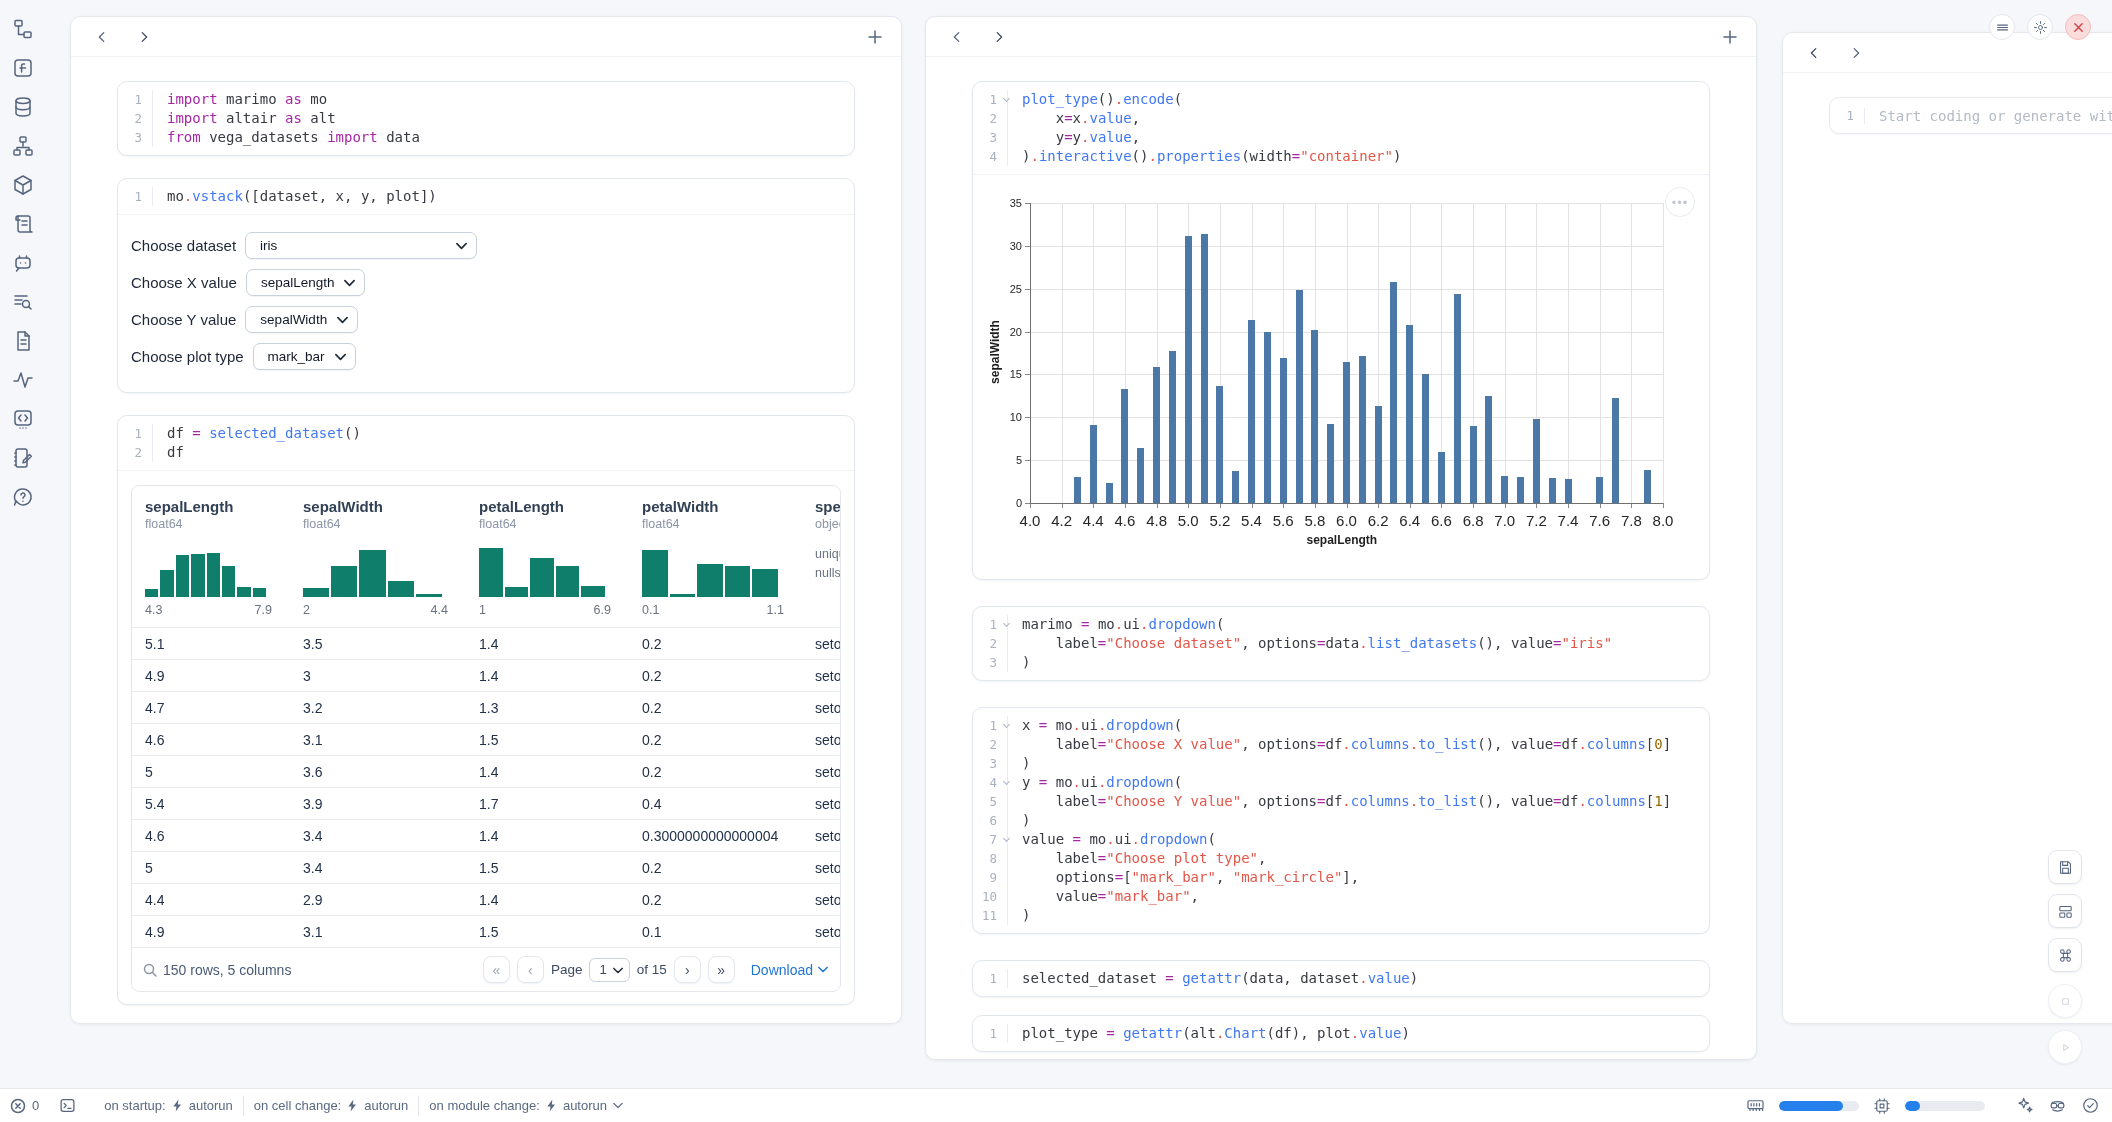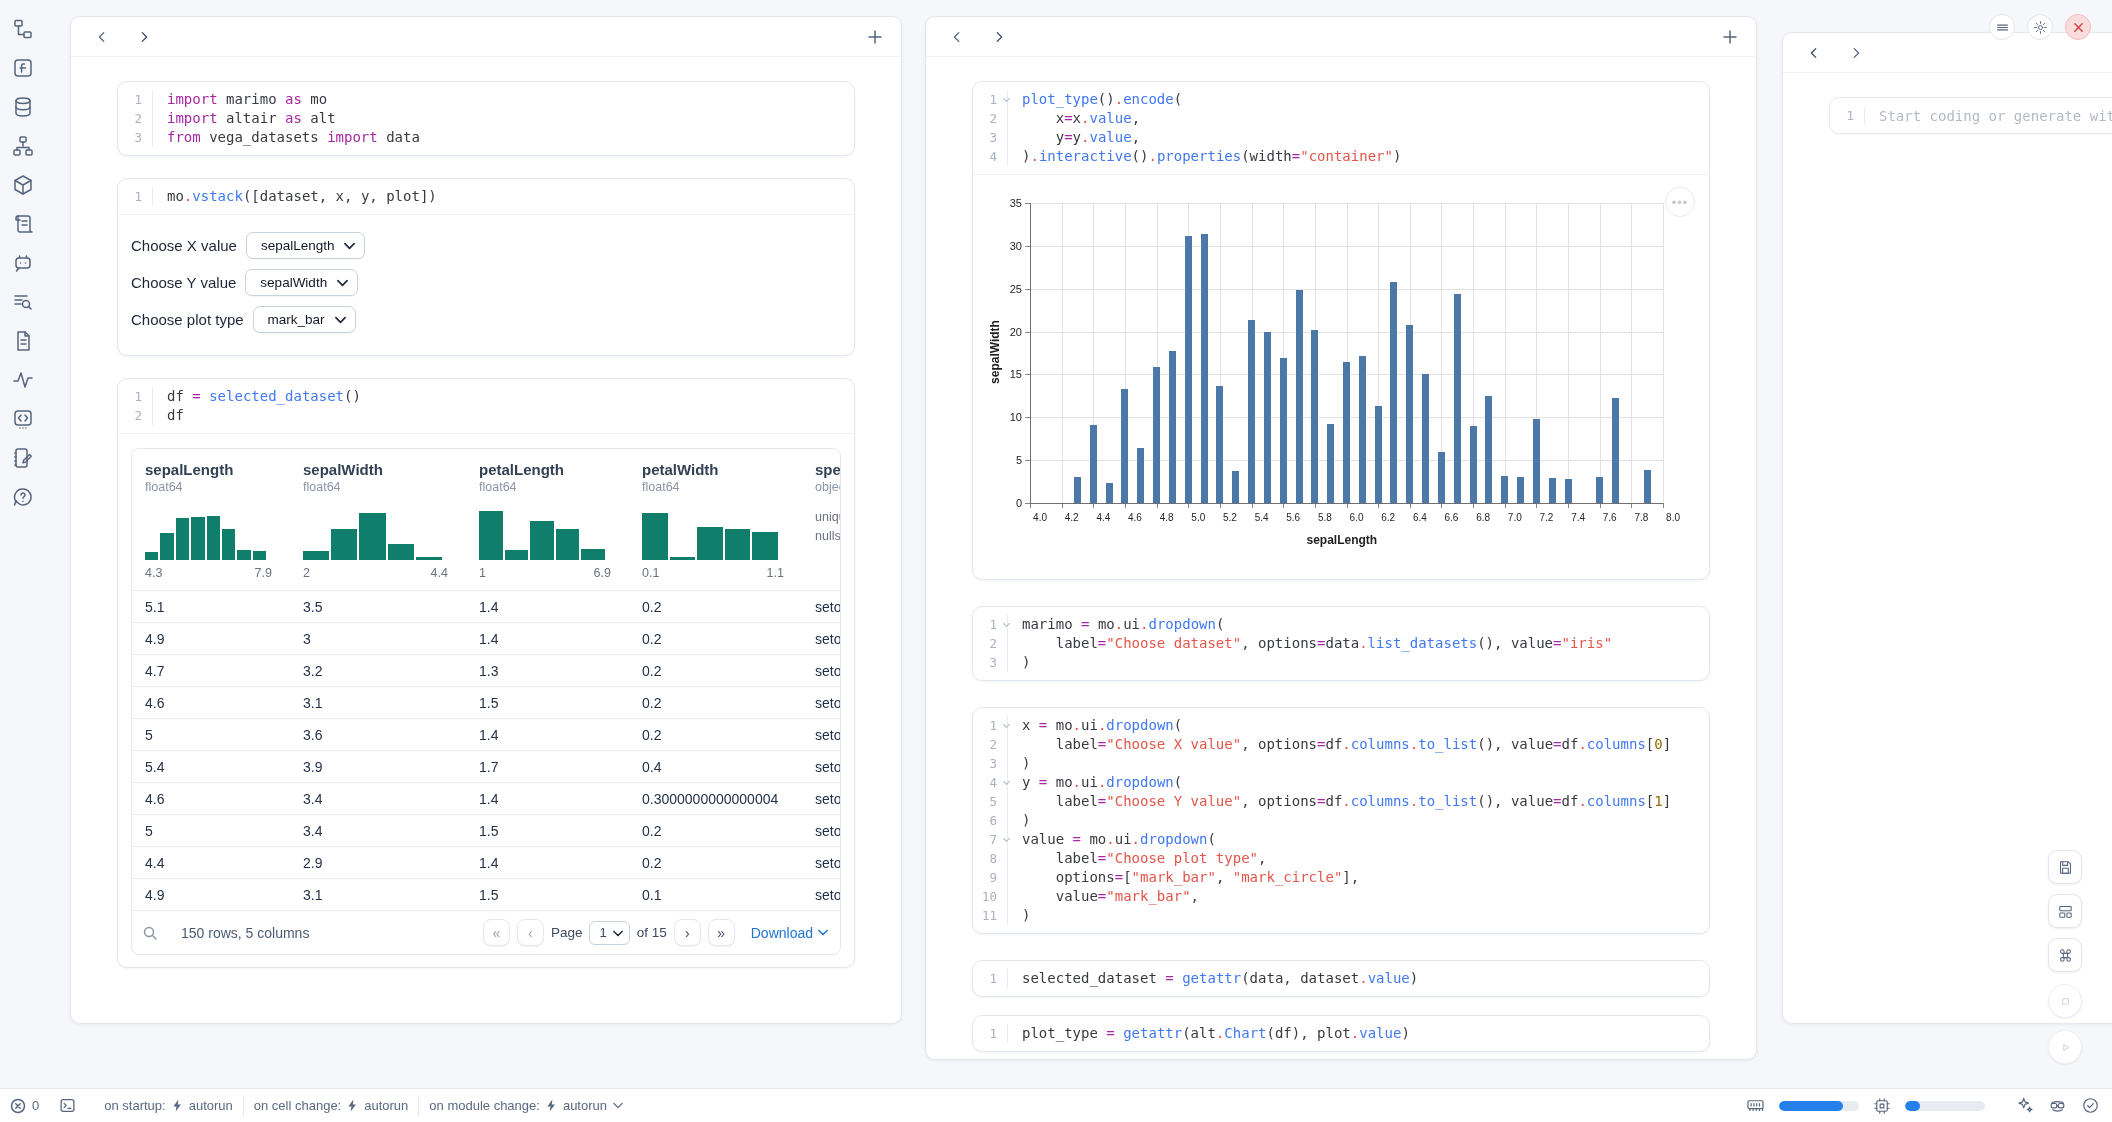--- a/index.html
+++ b/index.html
@@ -54,42 +54,42 @@
   .td { flex:0 0 auto; padding-left:13px; white-space:nowrap; overflow:hidden; }
   .thead { display:flex; padding:12px 0 10px 0; }
   .th { flex:0 0 auto; padding-left:13px; overflow:hidden; }
   .th .cname { font-size:15px; font-weight:bold; color:#334155; white-space:nowrap; }
   .th .ctype { font-size:12.5px; color:#8a94a6; margin-top:2px; white-space:nowrap; }
   .hist { display:flex; align-items:flex-end; gap:2px; height:52px; margin-top:14px; width:calc(100% - 24px); }
   .hist div { flex:1; background:#0f7f6c; }
   .rng { display:flex; justify-content:space-between; font-size:12.5px; color:#6b7280; margin-top:6px; width:calc(100% - 18px); }
   .cstats { font-size:12.5px; color:#6b7280; margin-top:14px; line-height:19px; white-space:nowrap; }
   .tbl-footer { display:flex; align-items:center; border-top:1px solid #e9edf2; height:44px; padding:0 12px 0 10px; }
-  .tbl-footer .summary { font-size:14px; color:#4b5a74; margin-left:23px; }
+  .tbl-footer .summary { font-size:14px; color:#4b5a74; margin-left:5px; }
   .pager { display:flex; align-items:center; gap:7px; margin-left:auto; font-size:13.5px; color:#3c4a63; }
   .pbtn { width:27px; height:27px; border:1px solid #e3e7ee; border-radius:8px; background:#fff;
     box-shadow:0 1px 1px rgba(20,30,50,.06); display:flex; align-items:center; justify-content:center;
     font-size:14px; color:#9aa3b2; cursor:pointer; }
   .pbtn.on { color:#3c4a63; }
   .mini-select { position:relative; display:inline-flex; align-items:center; height:24px; border:1px solid #c9d1dc;
     border-radius:6px; padding:0 22px 0 9px; font-size:13px; background:#fff; cursor:pointer; }
   .mini-select svg { position:absolute; right:6px; top:8px; }
   .download { display:flex; align-items:center; gap:5px; margin-left:16px; color:#2176d2; font-size:14px; cursor:pointer; }
 
   
   .chart-out { position:relative; padding:14px 0 18px 0; }
   .chart-menu { position:absolute; top:12px; right:14px; width:30px; height:30px; border:1px solid #e8eaee;
     border-radius:50%; background:#fff; color:#c3c8d1; font-size:13px; letter-spacing:1px; display:flex;
     align-items:center; justify-content:center; cursor:pointer; }
   .chart { position:relative; width:700px; height:372px; margin-left:4px;
     font-family:"Liberation Sans", sans-serif; }
   .gh, .gv { position:absolute; background:#e2e2e2; }
   .dom { position:absolute; background:#6f6f6f; }
   .tick { position:absolute; background:#878787; }
-  .xlab { position:absolute; width:34px; text-align:right; font-size:10px; color:#262626; }
+  .xlab { position:absolute; width:34px; text-align:center; font-size:15px; color:#262626; }
   .ylab { position:absolute; width:28px; text-align:right; font-size:11px; color:#262626; }
   .bar { position:absolute; background:#4c78a8; }
   .xtitle { position:absolute; font-size:12px; font-weight:bold; color:#1f1f1f; }
   .ytitle { position:absolute; font-size:12px; font-weight:bold; color:#1f1f1f; transform:rotate(-90deg); transform-origin:center; }
 
   
   .ph-cell { display:flex; align-items:center; border:1px solid #e6eaf0; border-radius:10px;
     box-shadow:0 1px 2px rgba(20,30,50,.04); height:37px; font-family:"DejaVu Sans Mono", monospace; font-size:14px; }
   .ph-cell .ln { flex:0 0 34px; }
   .ph-text { border-left:1px solid #e8ecf2; padding-left:14px; color:#b3bac6; white-space:nowrap; overflow:hidden; }
@@ -244,20 +244,29 @@
     </div>
     <div class="cell" style="margin-top:20px;">
       <div class="code">
           <div class="cl">
             <span class="ln">1</span>
             <span class="lc"><span class="tk-pl">mo</span><span class="tk-dt">.</span><span class="tk-fn">vstack</span><span class="tk-pl">([dataset, x, y, plot])</span></span>
           </div>
         </div>
       <div class="out">
         <div class="form">
+          <div class="form-row">
+            <span class="lbl">Choose dataset</span>
+            <span class="select wide">
+                <span>iris</span>
+                <svg class="ic" width="11" height="8" viewBox="0 0 12 8" style="stroke:#1f2937;stroke-width:1.8;">
+                  <path d="M1 1.5l5 5 5-5"></path>
+                </svg>
+              </span>
+          </div>
           <div class="form-row">
             <span class="lbl">Choose X value</span>
             <span class="select">
                 <span>sepalLength</span>
                 <svg class="ic" width="11" height="8" viewBox="0 0 12 8" style="stroke:#1f2937;stroke-width:1.8;">
                   <path d="M1 1.5l5 5 5-5"></path>
                 </svg>
               </span>
           </div>
           <div class="form-row">

